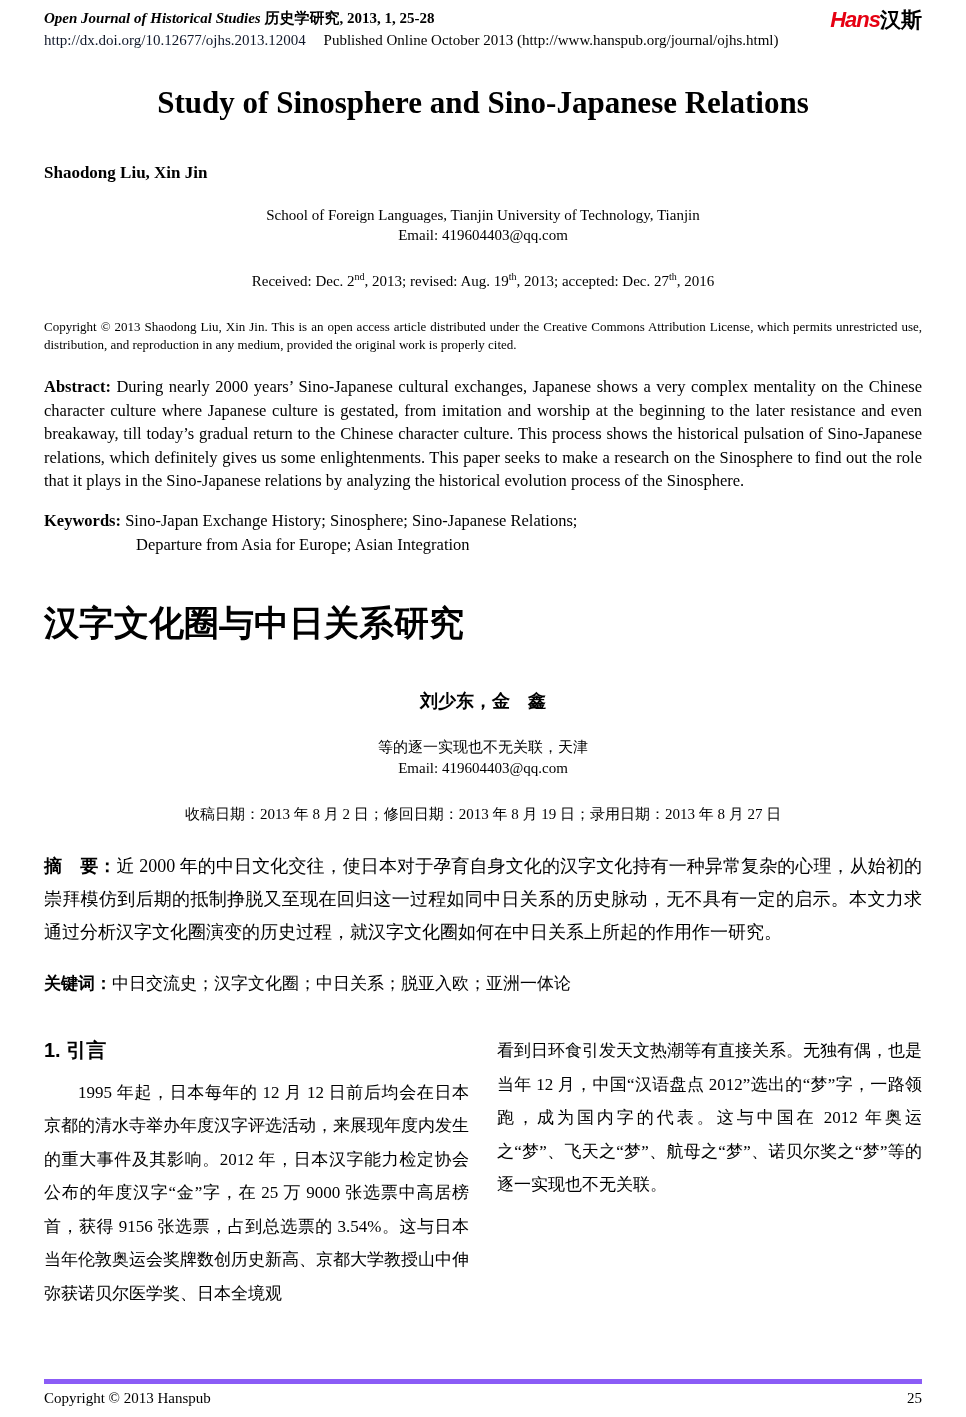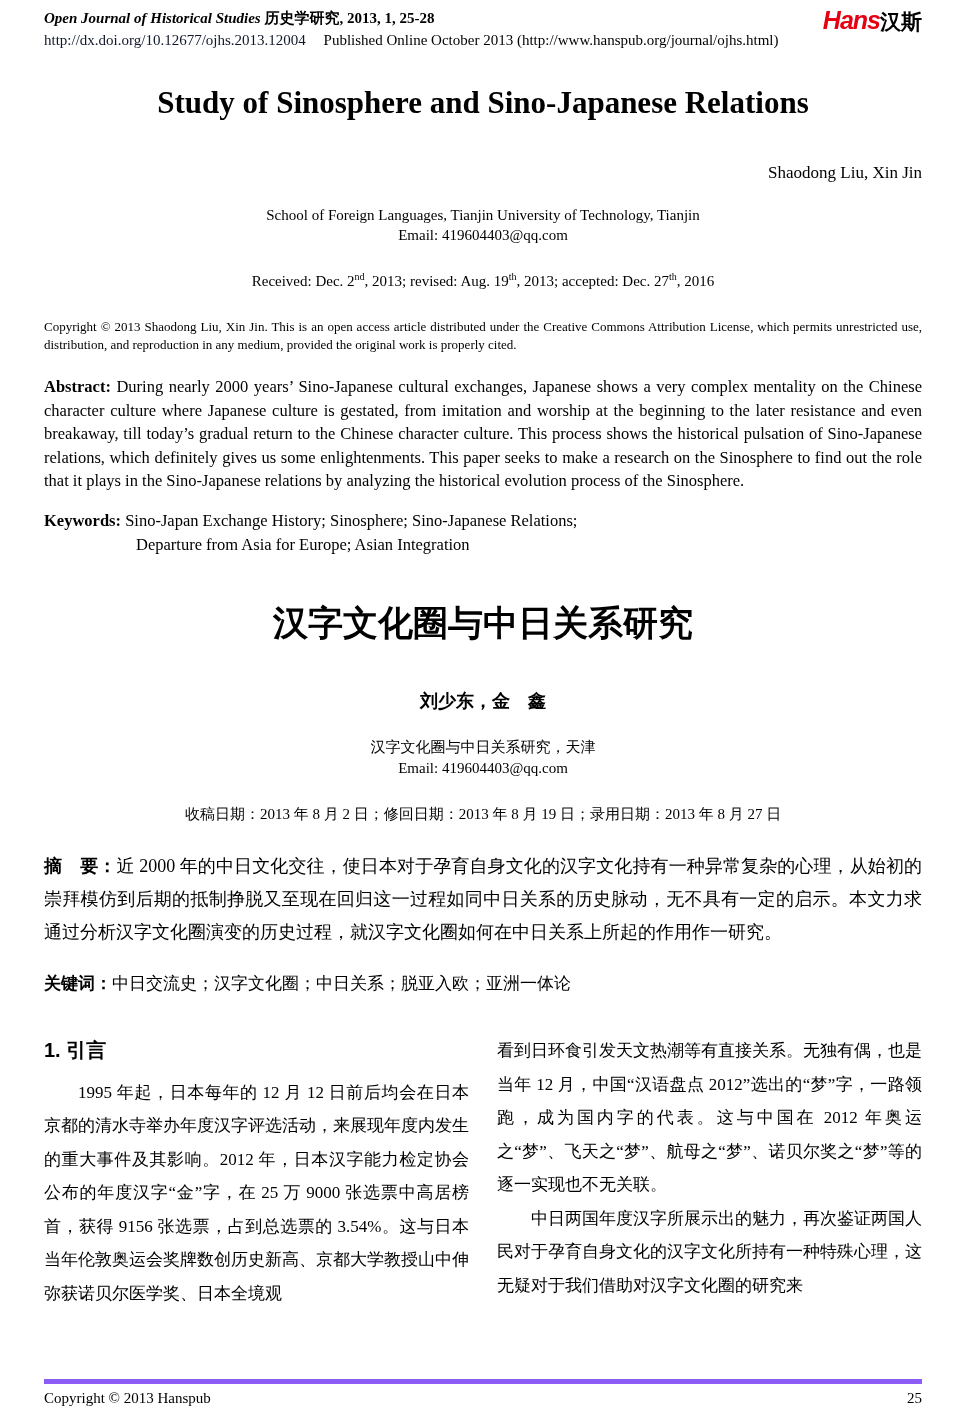--- a/index.html
+++ b/index.html
@@ -10,36 +10,36 @@
   }
   
   .header{display:flex;justify-content:space-between;align-items:flex-start;}
   .h-left{font-size:15px;line-height:21px;}
   .journal-line{font-weight:bold;}
   .journal-line .en{font-style:italic;}
   .doi-line{margin-top:1px;font-size:15px;}
   a.doi{color:#0f172a;cursor:pointer;margin-top:40px;}
   .pub-text{color:#000;}
   .logo{white-space:nowrap;line-height:24px;}
-  .logo .hans{color:#e60012;font-weight:bold;font-style:italic;font-size:25px;font-family:"Liberation Sans",sans-serif;letter-spacing:-1px;}
+  .logo .hans{color:#e60012;font-weight:bold;font-style:italic;font-size:22px;font-family:"Liberation Sans",sans-serif;letter-spacing:-1px;}
   .logo .cn{font-weight:bold;font-size:21px;color:#000000;font-family:"Liberation Sans",sans-serif;}
   
   .title{margin-top:34px;text-align:center;font-size:31px;font-weight:bold;}
-  .authors{margin-top:42px;text-align:right;font-size:17px;font-weight:normal;}
+  .authors{margin-top:42px;text-align:left;font-size:17px;font-weight:bold;}
   .affil{margin-top:22px;text-align:center;font-size:15px;line-height:20px;}
   .received{margin-top:28px;text-align:center;font-size:15px;}
   .received sup{font-size:10px;line-height:0;}
   .copyright{margin-top:28px;font-size:13px;line-height:17.5px;text-align:justify;}
   .abstract{margin-top:22px;font-size:16.5px;line-height:23.5px;text-align:justify;}
   .abstract b, .keywords b{font-weight:bold;}
   .keywords{margin-top:12px;font-size:16.5px;line-height:23.5px;}
   .kw-line{display:block;}
   .kw-indent{margin-left:92px;}
   
-  .cn-title{margin-top:44px;text-align:center;font-size:35px;font-weight:bold;font-family:"Liberation Sans",sans-serif;}
+  .cn-title{margin-top:44px;text-align:left;font-size:35px;font-weight:bold;font-family:"Liberation Sans",sans-serif;}
   .cn-authors{margin-top:42px;text-align:center;font-size:18px;font-weight:bold;}
   .cn-affil{margin-top:24px;text-align:center;font-size:15px;line-height:21px;}
   .cn-dates{margin-top:26px;text-align:center;font-size:15px;}
   .cn-abstract{margin-top:26px;font-size:18px;line-height:33px;text-align:justify;}
   .cn-abstract b,.cn-keywords b{font-family:"Liberation Sans",sans-serif;font-weight:bold;}
   .cn-keywords{margin-top:10px;font-size:17px;line-height:33px;}
   
   .columns{display:flex;gap:28px;margin-top:34px;}
   .col{width:425px;font-size:17px;line-height:33.5px;text-align:justify;}
   .col h2{font-size:20px;font-weight:bold;margin:0 0 8px 0;font-family:"Liberation Sans",sans-serif;}
@@ -90,41 +90,40 @@
   </p>
 
   <p class="keywords">
     <span class="kw-line"><b>Keywords:</b> <span>Sino-Japan Exchange History; Sinosphere; Sino-Japanese Relations;</span></span>
     <span class="kw-line kw-indent">Departure from Asia for Europe; Asian Integration</span>
   </p>
 
   <div class="cn-title">汉字文化圈与中日关系研究</div>
   <div class="cn-authors">刘少东，金　鑫</div>
   <div class="cn-affil">
-    <div>汉字文化圈与中日关系研究，天津</div>
+    <div>等的逐一实现也不无关联，天津</div>
     <div>Email: 419604403@qq.com</div>
   </div>
   <div class="cn-dates">收稿日期：2013 年 8 月 2 日；修回日期：2013 年 8 月 19 日；录用日期：2013 年 8 月 27 日</div>
 
   <p class="cn-abstract">
     <b>摘　要：</b><span>近 2000 年的中日文化交往，使日本对于孕育自身文化的汉字文化持有一种异常复杂的心理，从始初的崇拜模仿到后期的抵制挣脱又至现在回归这一过程如同中日关系的历史脉动，无不具有一定的启示。本文力求通过分析汉字文化圈演变的历史过程，就汉字文化圈如何在中日关系上所起的作用作一研究。</span>
   </p>
 
   <p class="cn-keywords">
     <b>关键词：</b><span>中日交流史；汉字文化圈；中日关系；脱亚入欧；亚洲一体论</span>
   </p>
 
   <div class="columns">
     <div class="col">
       <h2>1. 引言</h2>
       <p class="indent">1995 年起，日本每年的 12 月 12 日前后均会在日本京都的清水寺举办年度汉字评选活动，来展现年度内发生的重大事件及其影响。2012 年，日本汉字能力检定协会公布的年度汉字“金”字，在 25 万 9000 张选票中高居榜首，获得 9156 张选票，占到总选票的 3.54%。这与日本当年伦敦奥运会奖牌数创历史新高、京都大学教授山中伸弥获诺贝尔医学奖、日本全境观</p>
     </div>
     <div class="col">
       <p>看到日环食引发天文热潮等有直接关系。无独有偶，也是当年 12 月，中国“汉语盘点 2012”选出的“梦”字，一路领跑，成为国内字的代表。这与中国在 2012 年奥运之“梦”、飞天之“梦”、航母之“梦”、诺贝尔奖之“梦”等的逐一实现也不无关联。</p>
-      <p class="indent">中日两国年度汉字所展示出的魅力，再次鉴证两国人民对于孕育自身文化的汉字文化所持有一种特殊心理，这无疑对于我们借助对汉字文化圈的研究来</p>
     </div>
   </div>
 
   <div class="footer">
     <span>Copyright © 2013 Hanspub</span>
     <span>25</span>
   </div>
 
 </div>
 

